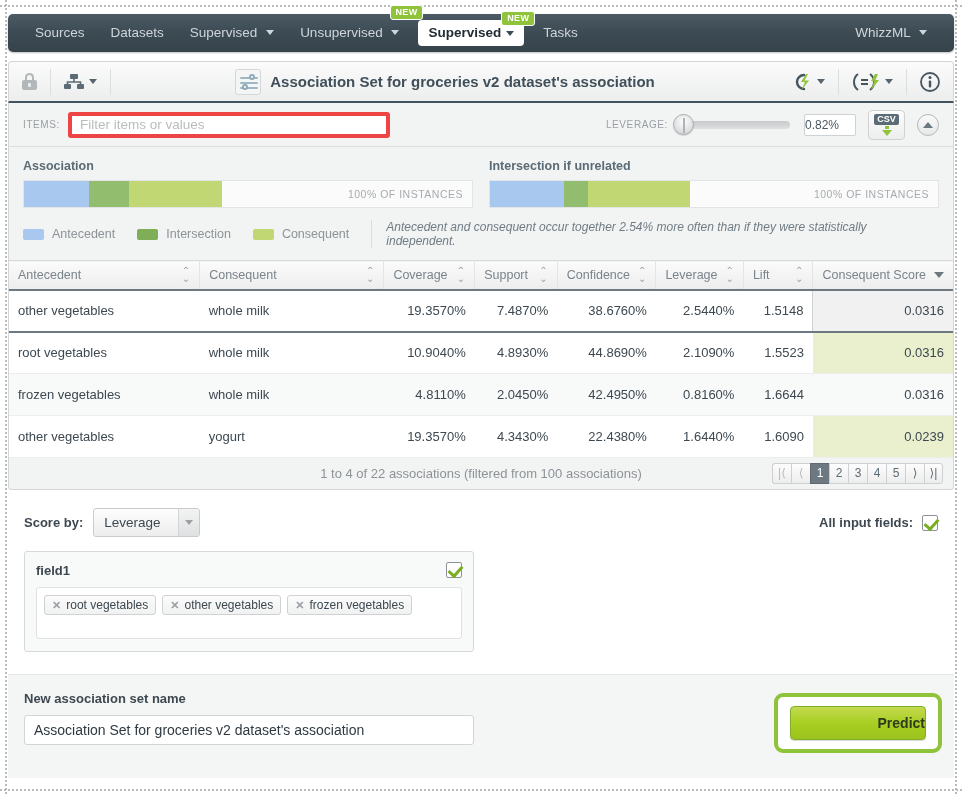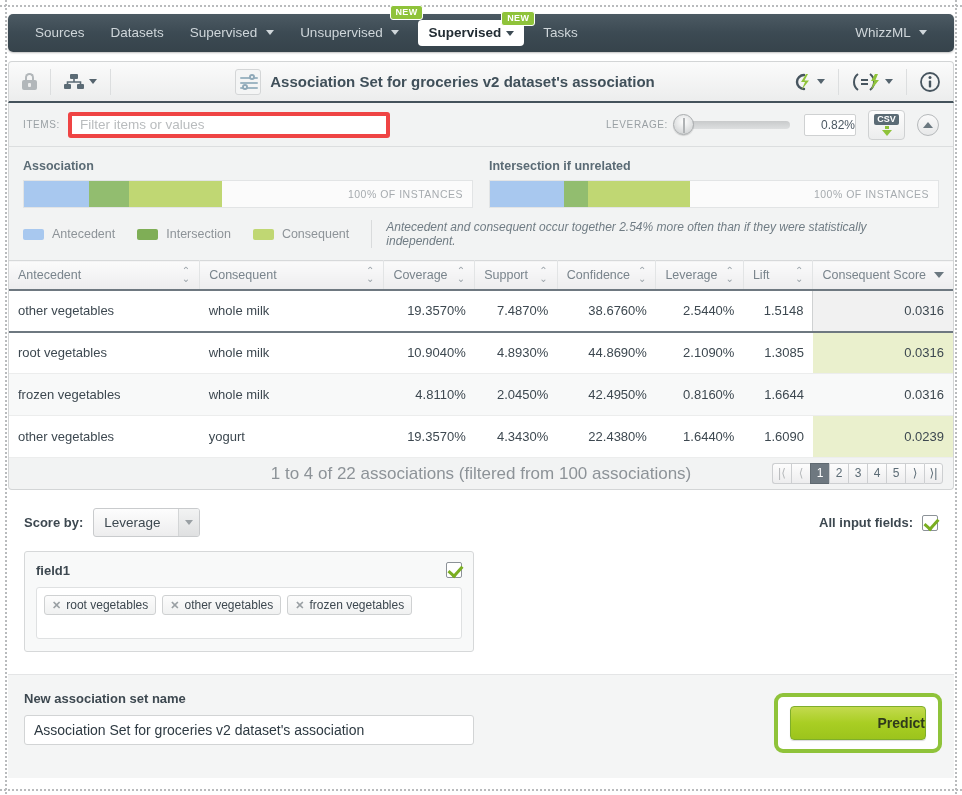--- a/index.html
+++ b/index.html
@@ -183,21 +183,21 @@
     width: 21px; height: 21px; border-radius: 50%;
     background: radial-gradient(circle at 50% 35%, #ffffff 0%, #d9dbdc 70%, #b6b9bb 100%);
     border: 1px solid #a9acae;
     box-shadow: 0 1px 1px rgba(0,0,0,.15);
   }
   .slider-knob:after {
     content:""; position:absolute; left:9px; top:3px; width:2px; height:15px;
     background:#b0b3b5; transform: rotate(0deg);
   }
   .lev-value {
-    width: 52px; height: 22px; line-height: 20px; text-align: right;
+    width: 52px; height: 22px; line-height: 20px; text-align: left;
     border: 1px solid #cfd1d2; background: #fff; border-radius: 2px;
     font-size: 12px; color: #4b5862; margin-left: 14px;
   }
   .csv-btn {
     width: 37px; height: 30px; border-radius: 4px;
     border: 1px solid #cfd1d2;
     background: linear-gradient(to bottom,#fdfdfd,#eceded);
     display:flex; flex-direction:column; align-items:center; justify-content:center;
     cursor:pointer; padding-top:1px;
   }
@@ -290,21 +290,21 @@
   tbody tr.sel td.score { background: #f1f1f1; border-left: 1px solid #cfd1d2; }
   
   .pager {
     background: #f2f3f3;
     border: 1px solid #d3d5d6; border-top: none;
     border-radius: 0 0 4px 4px;
     height: 32px;
     display: flex; align-items: center; justify-content: center;
     position: relative;
   }
-  .pager-text { font-size: 17px; color: #8d9398; }
+  .pager-text { font-size: 13px; color: #8d9398; }
   .pager-nav { position: absolute; right: 10px; display: flex; align-items: center; }
   .pg {
     min-width: 19px; height: 21px; line-height: 19px; text-align: center;
     border: 1px solid #cdcfd1; border-right: none;
     background: linear-gradient(to bottom,#fdfdfd,#ededee);
     font-size: 12px; color: #5b6b75; cursor: pointer; padding: 0 4px;
   }
   .pg:first-child { border-radius: 3px 0 0 3px; }
   .pg:last-child { border-right: 1px solid #cdcfd1; border-radius: 0 3px 3px 0; }
   .pg.current { background: #6e7880; color: #fff; border-color: #5f6970; }
@@ -627,21 +627,21 @@
             <td class="num">1.5148</td>
             <td class="num score">0.0316</td>
           </tr>
           <tr>
             <td>root vegetables</td>
             <td>whole milk</td>
             <td class="num">10.9040%</td>
             <td class="num">4.8930%</td>
             <td class="num">44.8690%</td>
             <td class="num">2.1090%</td>
-            <td class="num">1.3085</td>
+            <td class="num">1.5523</td>
             <td class="num score">0.0316</td>
           </tr>
           <tr class="alt">
             <td>frozen vegetables</td>
             <td>whole milk</td>
             <td class="num">4.8110%</td>
             <td class="num">2.0450%</td>
             <td class="num">42.4950%</td>
             <td class="num">0.8160%</td>
             <td class="num">1.6644</td>

